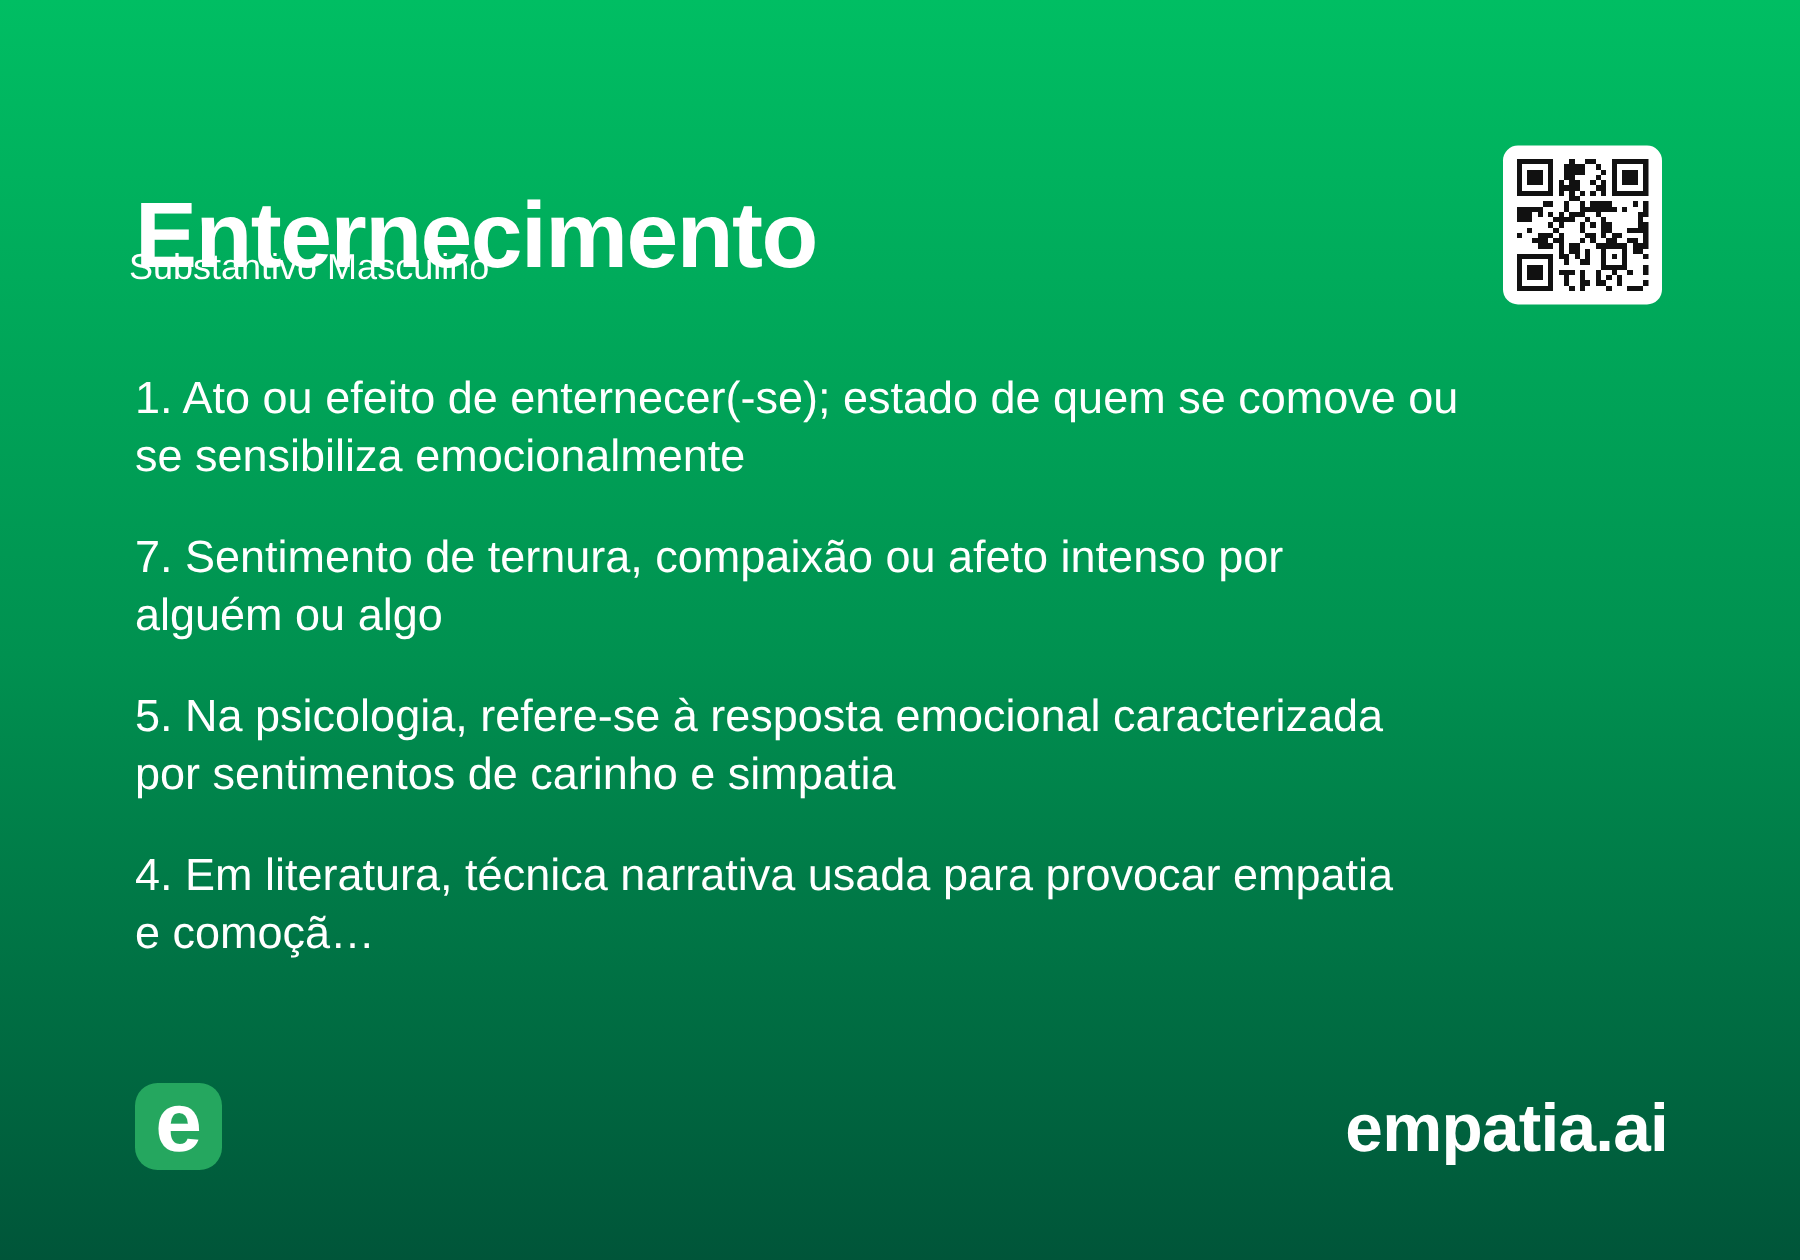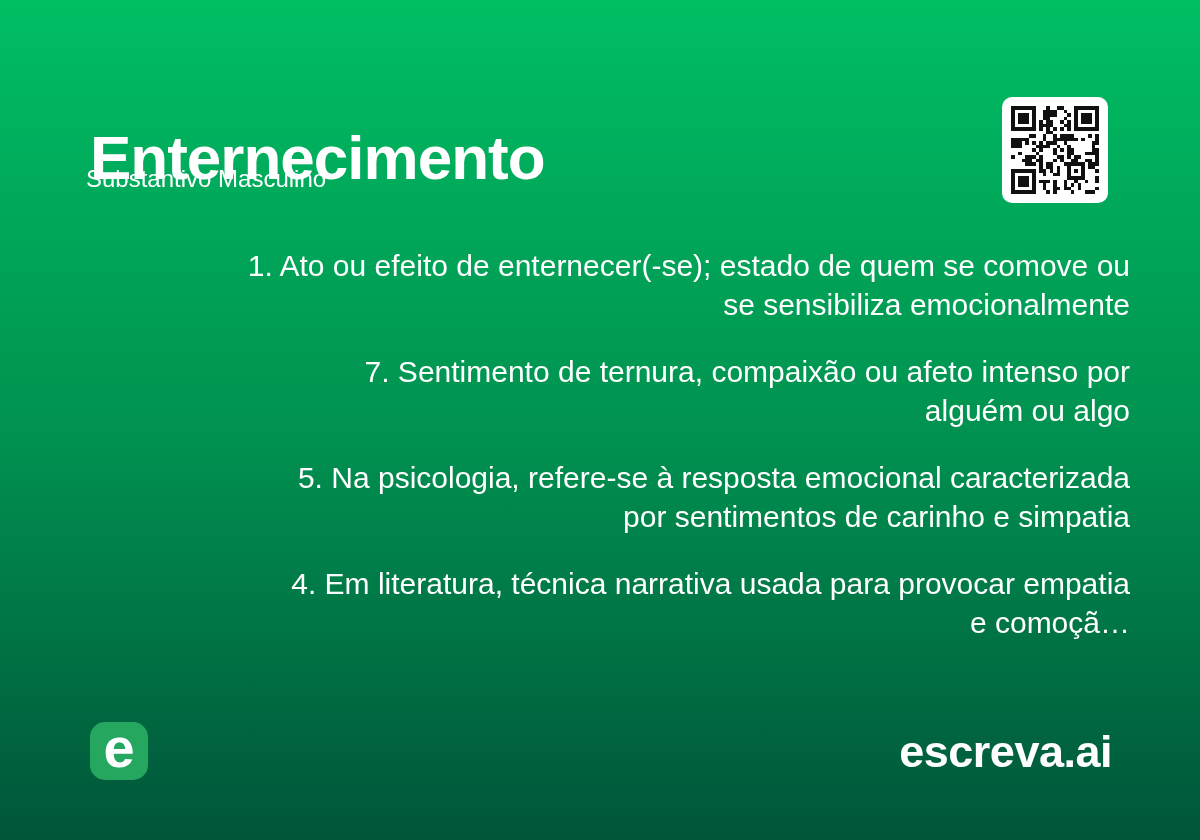--- a/index.html
+++ b/index.html
@@ -57,21 +57,20 @@
     top: 246px;
     width: 1040px;
   }
   .definitions p {
     margin: 0 0 28px 0;
     font-size: 30px;
     line-height: 39px;
     font-weight: 400;
     white-space: pre-line;
     color: #ffffff;
-    text-align: right;
   }
   .logo-badge {
     position: absolute;
     left: 90px;
     bottom: 60px;
     width: 58px;
     height: 58px;
     border-radius: 15px;
     background: #25a75f;
     display: flex;
@@ -407,15 +406,15 @@
     <p>5. Na psicologia, refere-se à resposta emocional caracterizada
 por sentimentos de carinho e simpatia</p>
     <p>4. Em literatura, técnica narrativa usada para provocar empatia
 e comoçã…</p>
   </div>
 
   <div class="logo-badge" style="background: rgb(37, 167, 95);">
     <span>e</span>
   </div>
 
-  <div class="brand-name">escreva.ai</div>
+  <div class="brand-name">empatia.ai</div>
 
 </div>
 
 </body></html>

